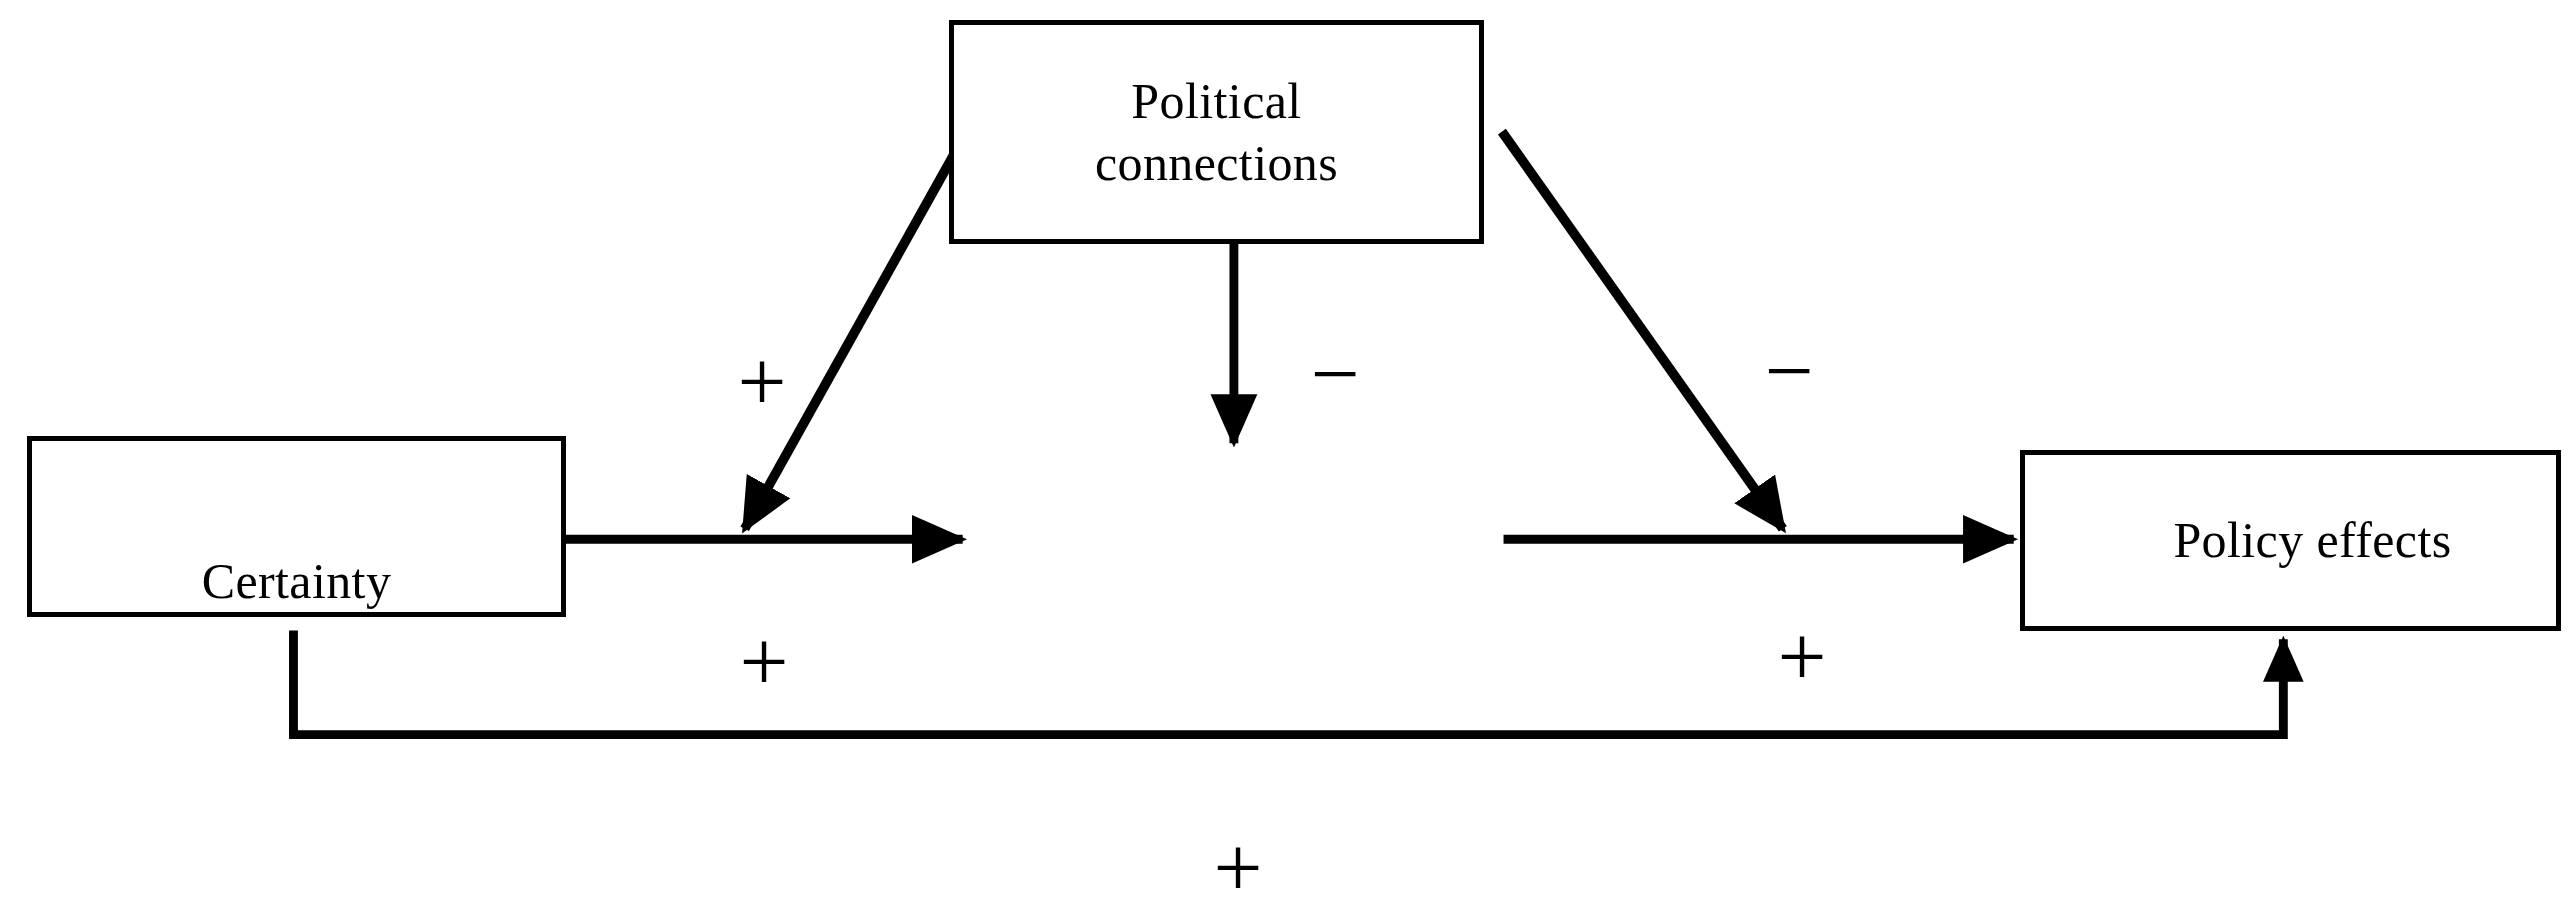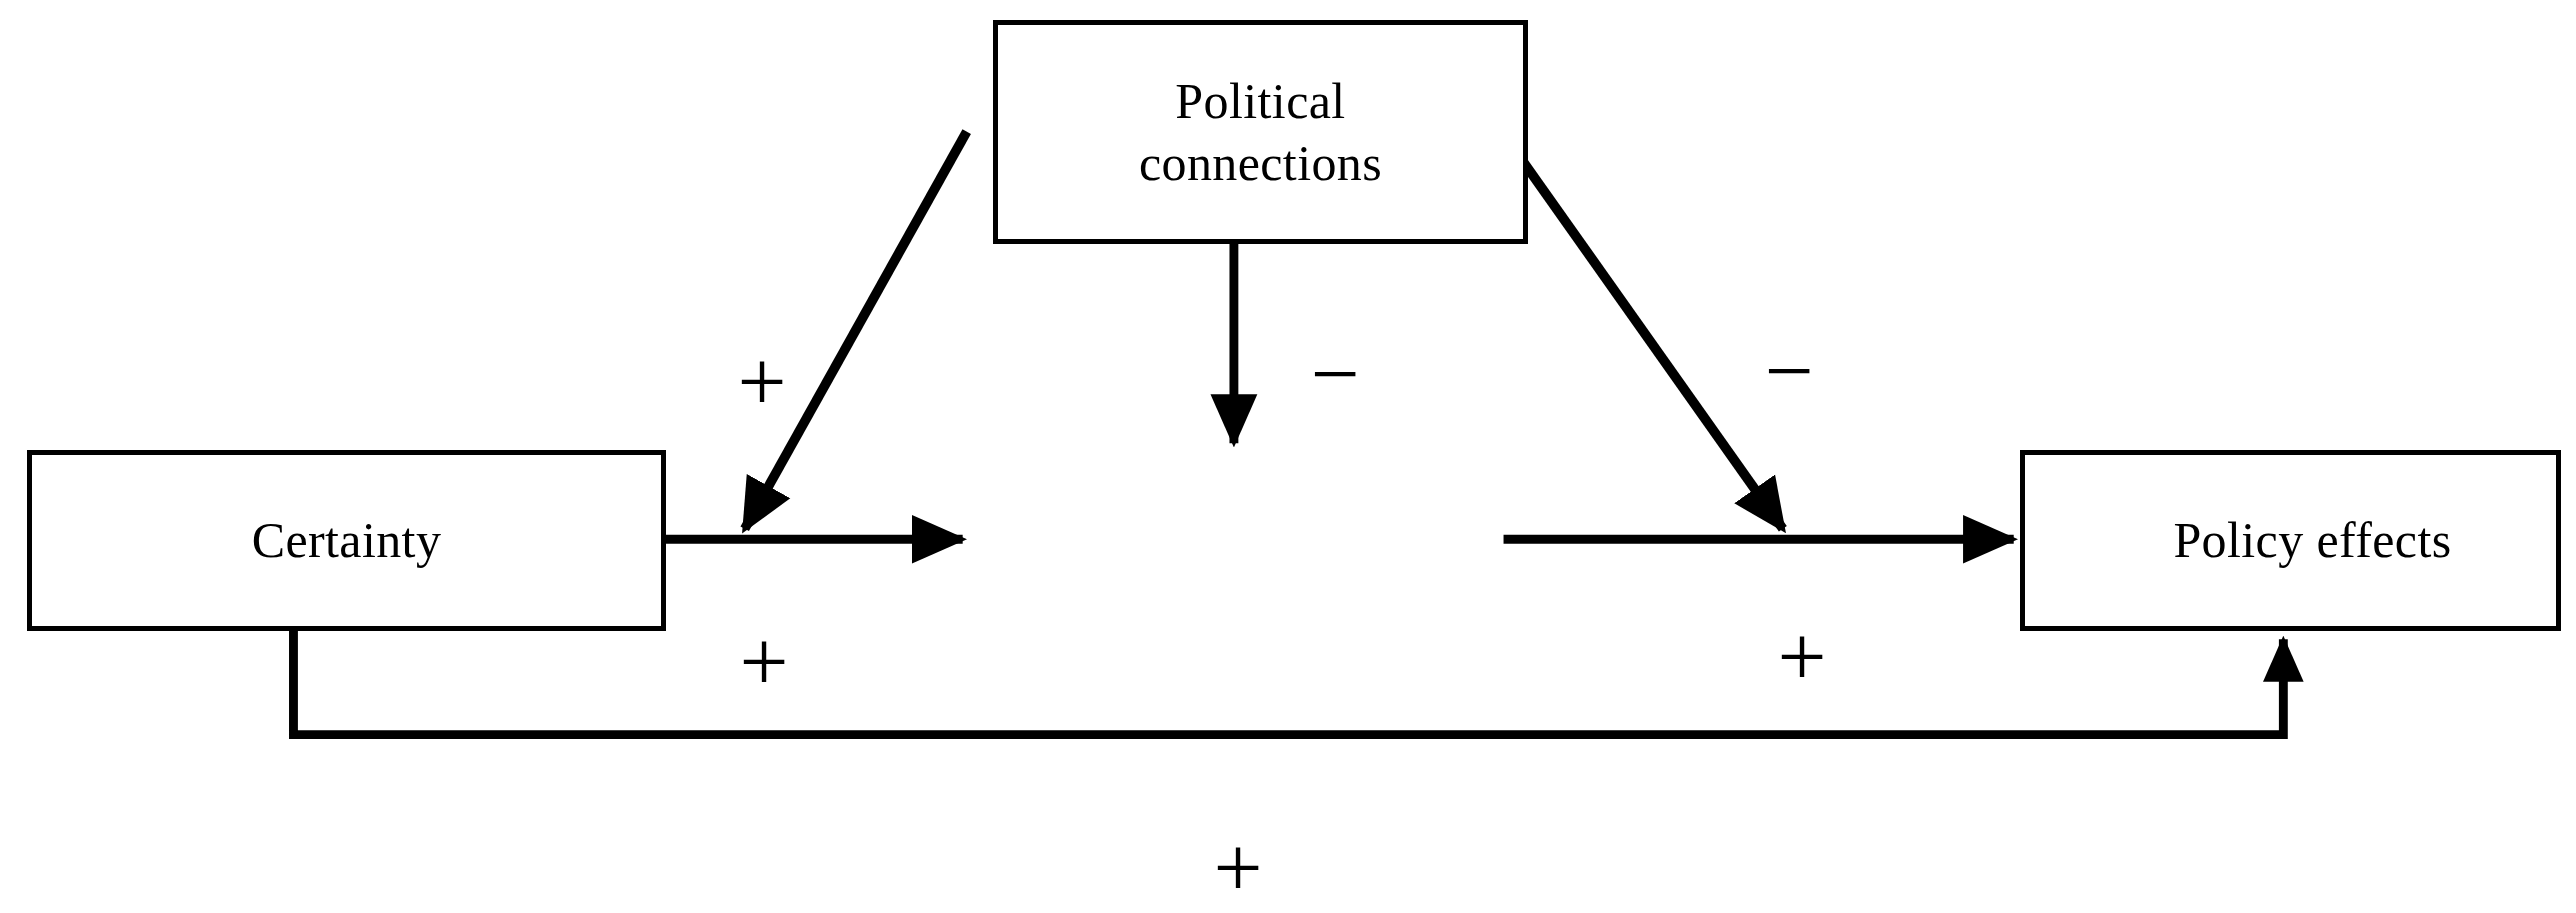--- a/index.html
+++ b/index.html
@@ -88,26 +88,26 @@
 
     <line x1="1197" y1="163" x2="922" y2="655" stroke="#000000" stroke-width="12" marker-end="url(#arrow-diag)"></line>
 
     <line x1="1528" y1="302" x2="1528" y2="549" stroke="#000000" stroke-width="11" marker-end="url(#arrow-down)"></line>
 
     <line x1="1860" y1="163" x2="2208" y2="655" stroke="#000000" stroke-width="12" marker-end="url(#arrow-diag)"></line>
 
     <path d="M 363 781 L 363 910 L 2828 910 L 2828 792" fill="none" stroke="#000000" stroke-width="11" marker-end="url(#arrow-up)"></path>
   </svg>
 
-  <div class="node-box" style="left:993px; top:20px; width:535px; height:224px;">
+  <div class="node-box" style="left:949px; top:20px; width:535px; height:224px;">
     <span class="node-label">Political
 connections</span>
   </div>
 
-  <div class="node-box" style="left:27px; top:450px; width:639px; height:181px;">
+  <div class="node-box" style="left:27px; top:436px; width:539px; height:181px;align-items:flex-end;">
     <span class="node-label">Certainty</span>
   </div>
 
 
   <div class="node-box" style="left:2020px; top:450px; width:541px; height:181px;padding-left:44px;">
     <span class="node-label">Policy effects</span>
   </div>
 
   <span class="sign-label" style="left:762px; top:381px;">+</span>
 

